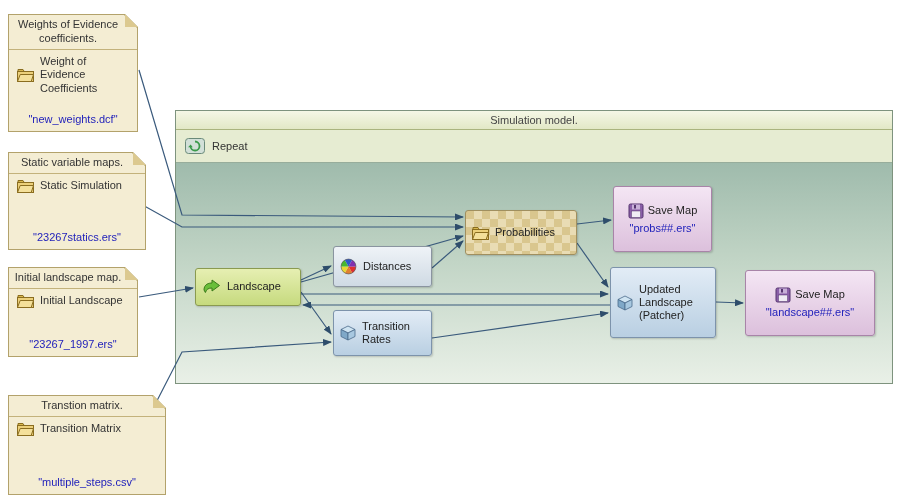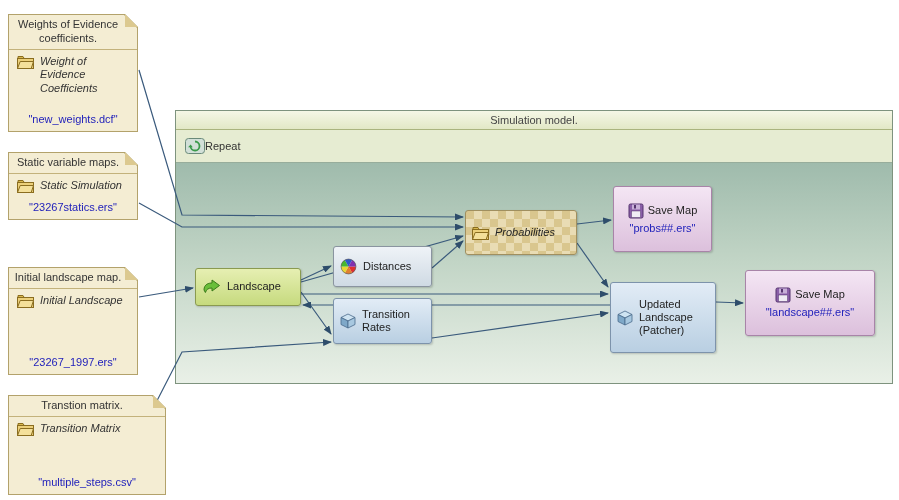--- a/index.html
+++ b/index.html
@@ -15,31 +15,31 @@
     clip-path: polygon(0 0, calc(100% - 13px) 0, 100% 13px, 100% 100%, 0 100%);
   }
   .note-inner { position:absolute; inset:1px; background:#f4edd3;
     clip-path: polygon(0 0, calc(100% - 13px) 0, 100% 13px, 100% 100%, 0 100%);
     display:flex; flex-direction:column;
   }
   .note-fold { position:absolute; top:0; right:0; width:13px; height:13px;
     background:#dcc98f; clip-path: polygon(0 0, 100% 100%, 0 100%); z-index:2; }
   .note-title { text-align:center; padding:3px 14px 3px 4px;
     border-bottom:1px solid #c3b27b; line-height:1.25; }
-  .note-body { display:flex; align-items:flex-start; gap:6px; padding:5px 4px 2px 8px; line-height:1.25;font-style:italic; }
+  .note-body { display:flex; align-items:center; gap:6px; padding:5px 4px 2px 8px; line-height:1.25; }
   .note-file { margin-top:auto; text-align:center; padding:0 2px 6px 2px; color:#2222bb; }
 
   
   .sim { position:absolute; left:175px; top:110px; width:718px; height:274px;
     border:1px solid #7e937e; box-sizing:border-box; display:flex; flex-direction:column; z-index:1;
     background:#737373; }
   .sim-header { height:18px; background:linear-gradient(#f5f7e6,#e2e8c6);
     border-bottom:1px solid #aab47e; display:flex; align-items:center; justify-content:center; color:#444; }
   .repeat-header { height:32px; background:#e6ecd2; display:flex; align-items:center;
-    padding-left:9px; color:#333; }
+    gap:7px; padding-left:9px; color:#333; }
   .repeat-body { flex:1; border-top:1px solid #97ad9b;
     background:linear-gradient(180deg,#9fbbac 0%,#c2d5c6 45%,#e9f0e7 100%); }
 
   
   #wires { position:absolute; left:0; top:0; width:899px; height:500px;
     z-index:2; pointer-events:none; }
   .conn { fill:none; stroke:#3a5a7c; stroke-width:1.2; }
 
   
   .node { position:absolute; z-index:3; box-sizing:border-box;
@@ -112,39 +112,39 @@
             <path d="M0.5 13.5 L3.2 6.5 L16.5 6.5 L14.2 13.5 Z" fill="#f4e09a" stroke="#8a6d1f"></path>
           </svg>
         </span>
         <span>Weight of Evidence Coefficients</span>
       </div>
       <div class="note-file">"new_weights.dcf"</div>
     </div>
     <div class="note-fold"></div>
   </div>
 
-  <div class="note" style="left:8px; top:152px; width:130px; height:68px;">
+  <div class="note" style="left:8px; top:152px; width:130px; height:98px;padding-left:8px;">
     <div class="note-inner">
       <div class="note-title">Static variable maps.</div>
       <div class="note-body">
         <span class="icon">
           <svg width="17" height="14" viewBox="0 0 17 14">
             <path d="M1 4 L1 1.5 L6 1.5 L7.5 4 Z" fill="#d8b84e" stroke="#8a6d1f"></path>
             <rect x="0.5" y="3.5" width="16" height="10" fill="#ecd07a" stroke="#8a6d1f"></rect>
             <path d="M0.5 13.5 L3.2 6.5 L16.5 6.5 L14.2 13.5 Z" fill="#f4e09a" stroke="#8a6d1f"></path>
           </svg>
         </span>
         <span>Static Simulation</span>
       </div>
       <div class="note-file">"23267statics.ers"</div>
     </div>
     <div class="note-fold"></div>
   </div>
 
-  <div class="note" style="left:8px; top:267px; width:130px; height:108px;">
+  <div class="note" style="left:8px; top:267px; width:130px; height:90px;">
     <div class="note-inner">
       <div class="note-title">Initial landscape map.</div>
       <div class="note-body">
         <span class="icon">
           <svg width="17" height="14" viewBox="0 0 17 14">
             <path d="M1 4 L1 1.5 L6 1.5 L7.5 4 Z" fill="#d8b84e" stroke="#8a6d1f"></path>
             <rect x="0.5" y="3.5" width="16" height="10" fill="#ecd07a" stroke="#8a6d1f"></rect>
             <path d="M0.5 13.5 L3.2 6.5 L16.5 6.5 L14.2 13.5 Z" fill="#f4e09a" stroke="#8a6d1f"></path>
           </svg>
         </span>
@@ -190,58 +190,58 @@
         <path d="M8 8 L4.5 14.06 A7 7 0 0 1 1 8 Z" fill="#e8d830"></path>
         <path d="M8 8 L1 8 A7 7 0 0 1 4.5 1.94 Z" fill="#48b830"></path>
         <path d="M8 8 L4.5 1.94 A7 7 0 0 1 11.5 1.94 Z" fill="#3058c8"></path>
         <path d="M8 8 L11.5 1.94 A7 7 0 0 1 15 8 Z" fill="#8030b0"></path>
         <circle cx="8" cy="8" r="7" fill="none" stroke="#555" stroke-width="0.6"></circle>
       </svg>
     </span>
     <span style="white-space:nowrap;">Distances</span>
   </div>
 
-  <div class="node n-blue" style="left:333px; top:298px; width:99px; height:46px;">
+  <div class="node n-blue" style="left:333px; top:310px; width:99px; height:46px;">
     <span class="icon">
       <svg width="16" height="16" viewBox="0 0 16 16">
         <path d="M8 1 L15 4.5 L8 8 L1 4.5 Z" fill="#cfe4f2" stroke="#4a6a8a" stroke-width="0.8"></path>
         <path d="M1 4.5 L8 8 L8 15 L1 11.5 Z" fill="#7fa8c8" stroke="#4a6a8a" stroke-width="0.8"></path>
         <path d="M15 4.5 L8 8 L8 15 L15 11.5 Z" fill="#a8c8e0" stroke="#4a6a8a" stroke-width="0.8"></path>
       </svg>
     </span>
     <span>Transition Rates</span>
   </div>
 
   <div class="node n-prob" style="left:465px; top:210px; width:112px; height:45px;">
     <span class="icon">
       <svg width="17" height="14" viewBox="0 0 17 14">
         <path d="M1 4 L1 1.5 L6 1.5 L7.5 4 Z" fill="#d8b84e" stroke="#8a6d1f"></path>
         <rect x="0.5" y="3.5" width="16" height="10" fill="#ecd07a" stroke="#8a6d1f"></rect>
         <path d="M0.5 13.5 L3.2 6.5 L16.5 6.5 L14.2 13.5 Z" fill="#f4e09a" stroke="#8a6d1f"></path>
       </svg>
     </span>
-    <span style="white-space:nowrap;font-style:italic;">Probabilities</span>
+    <span style="white-space:nowrap;">Probabilities</span>
   </div>
 
   <div class="node n-save" style="left:613px; top:186px; width:99px; height:66px;">
     <div class="save-row">
       <span class="icon">
         <svg width="16" height="16" viewBox="0 0 16 16">
           <rect x="1" y="1" width="14" height="14" rx="1.5" fill="#8a5fa8" stroke="#55356e"></rect>
           <rect x="4" y="1.5" width="8" height="5" fill="#c8b0d8"></rect>
           <rect x="6" y="2" width="2" height="3.5" fill="#55356e"></rect>
           <rect x="3.5" y="8" width="9" height="6.5" fill="#f0ecf4" stroke="#55356e" stroke-width="0.5"></rect>
         </svg>
       </span>
       <span style="white-space:nowrap;">Save Map</span>
     </div>
     <div class="save-file">"probs##.ers"</div>
   </div>
 
-  <div class="node n-blue" style="left:610px; top:282px; width:106px; height:71px;">
+  <div class="node n-blue" style="left:610px; top:267px; width:106px; height:71px;">
     <span class="icon">
       <svg width="16" height="16" viewBox="0 0 16 16">
         <path d="M8 1 L15 4.5 L8 8 L1 4.5 Z" fill="#cfe4f2" stroke="#4a6a8a" stroke-width="0.8"></path>
         <path d="M1 4.5 L8 8 L8 15 L1 11.5 Z" fill="#7fa8c8" stroke="#4a6a8a" stroke-width="0.8"></path>
         <path d="M15 4.5 L8 8 L8 15 L15 11.5 Z" fill="#a8c8e0" stroke="#4a6a8a" stroke-width="0.8"></path>
       </svg>
     </span>
     <span>Updated Landscape (Patcher)</span>
   </div>
 

